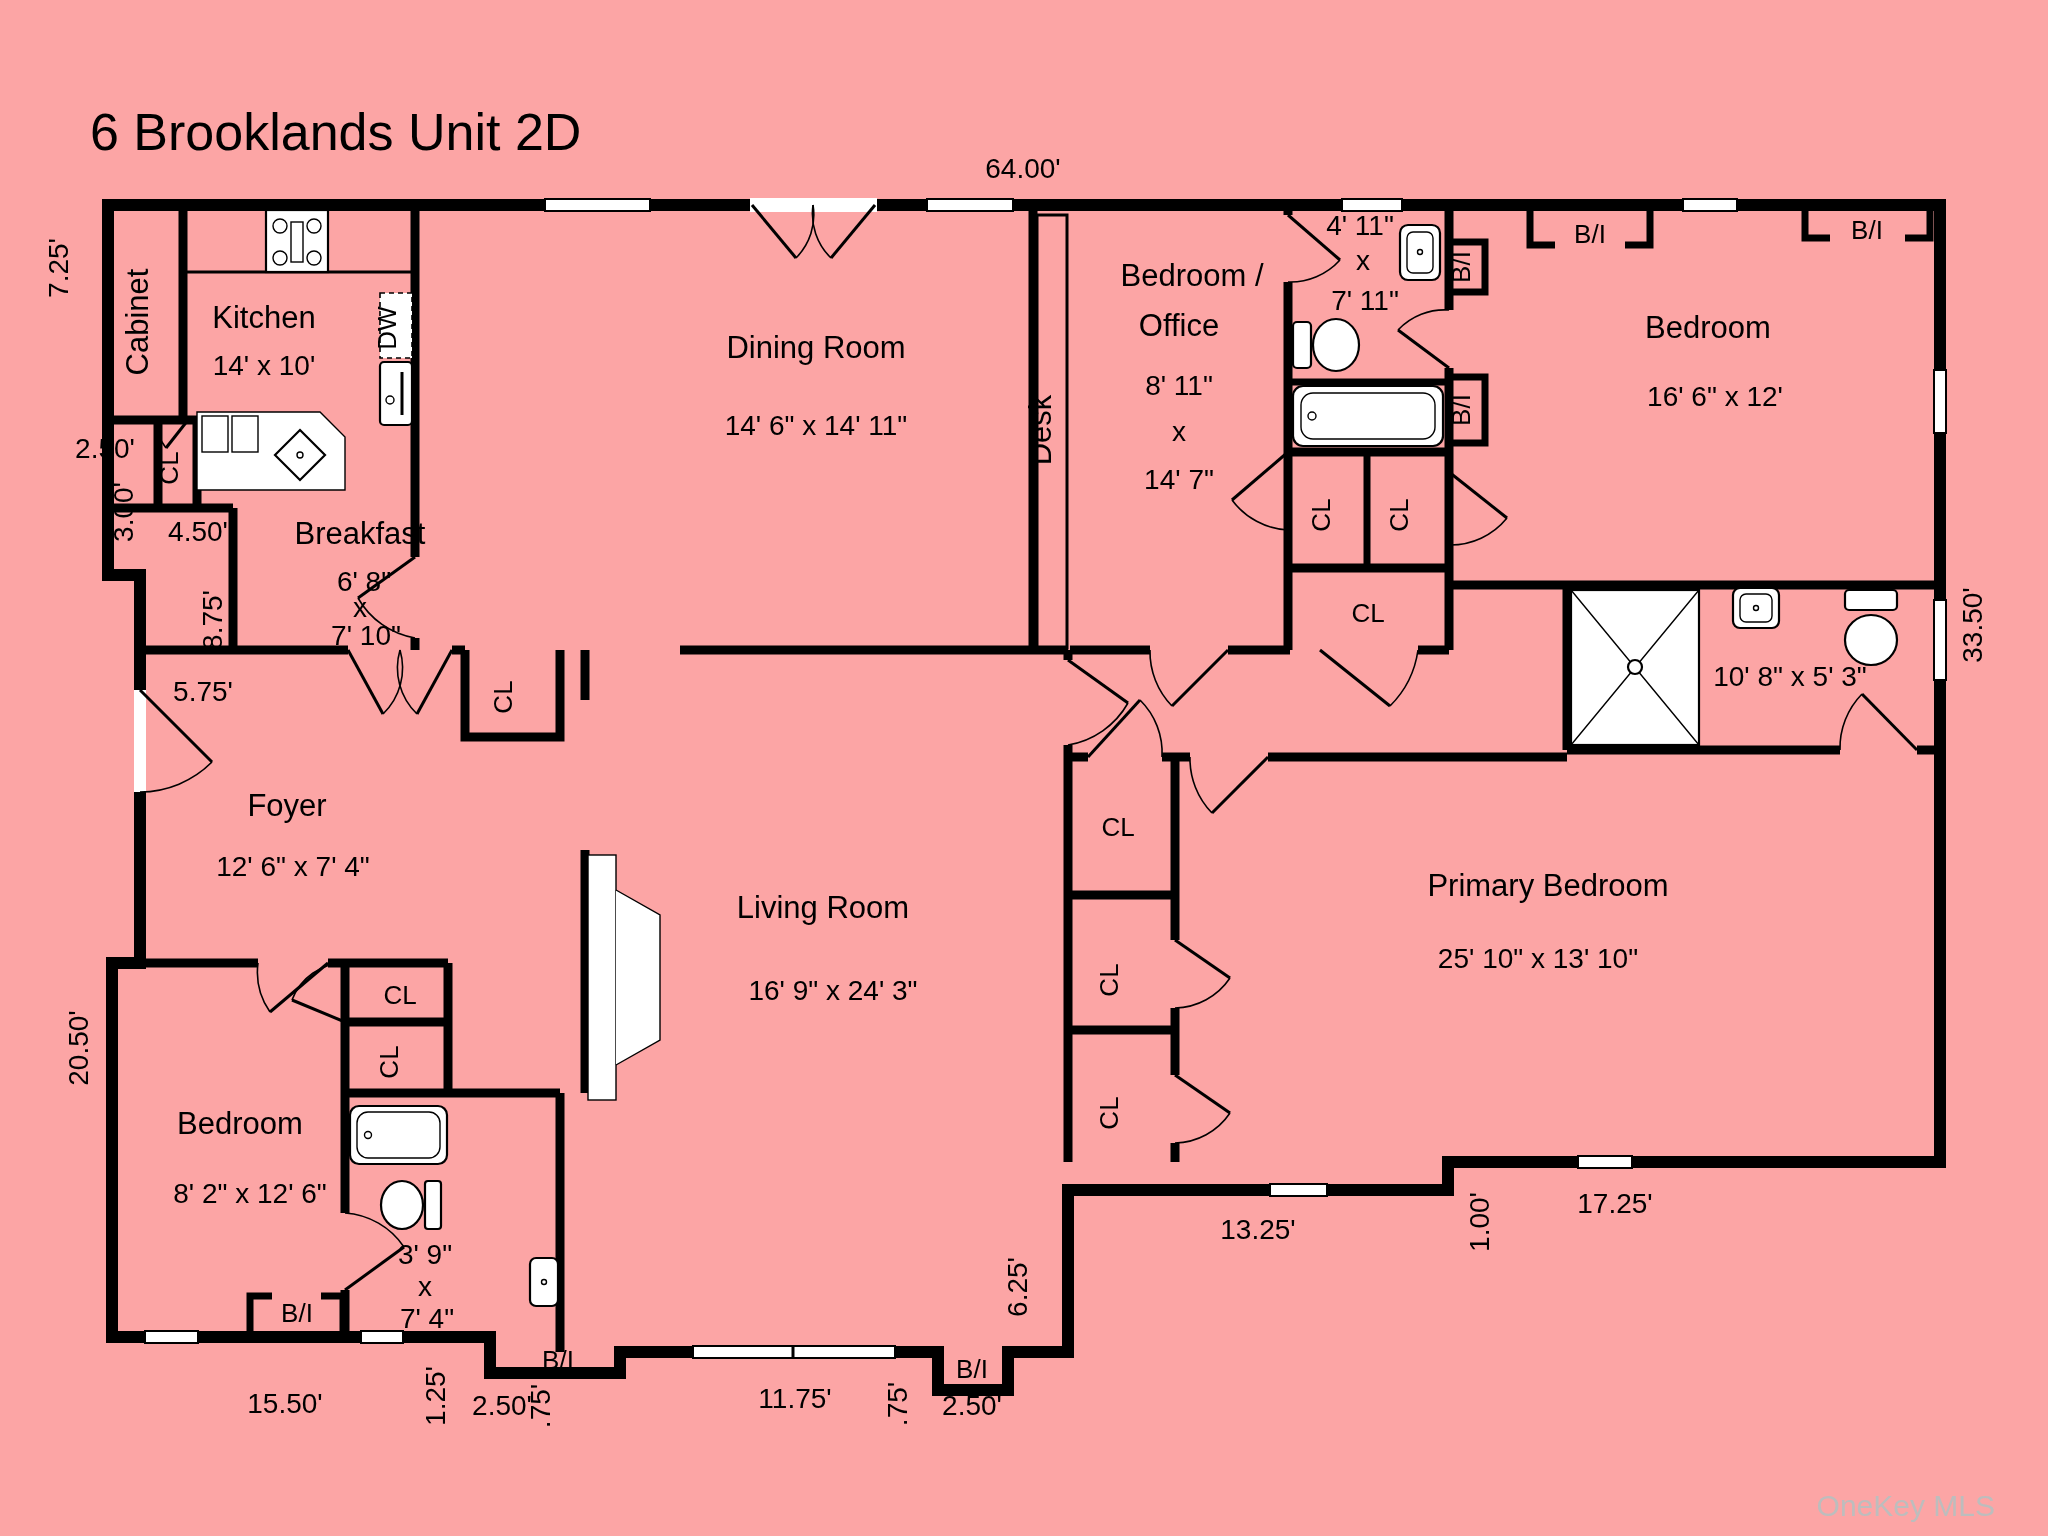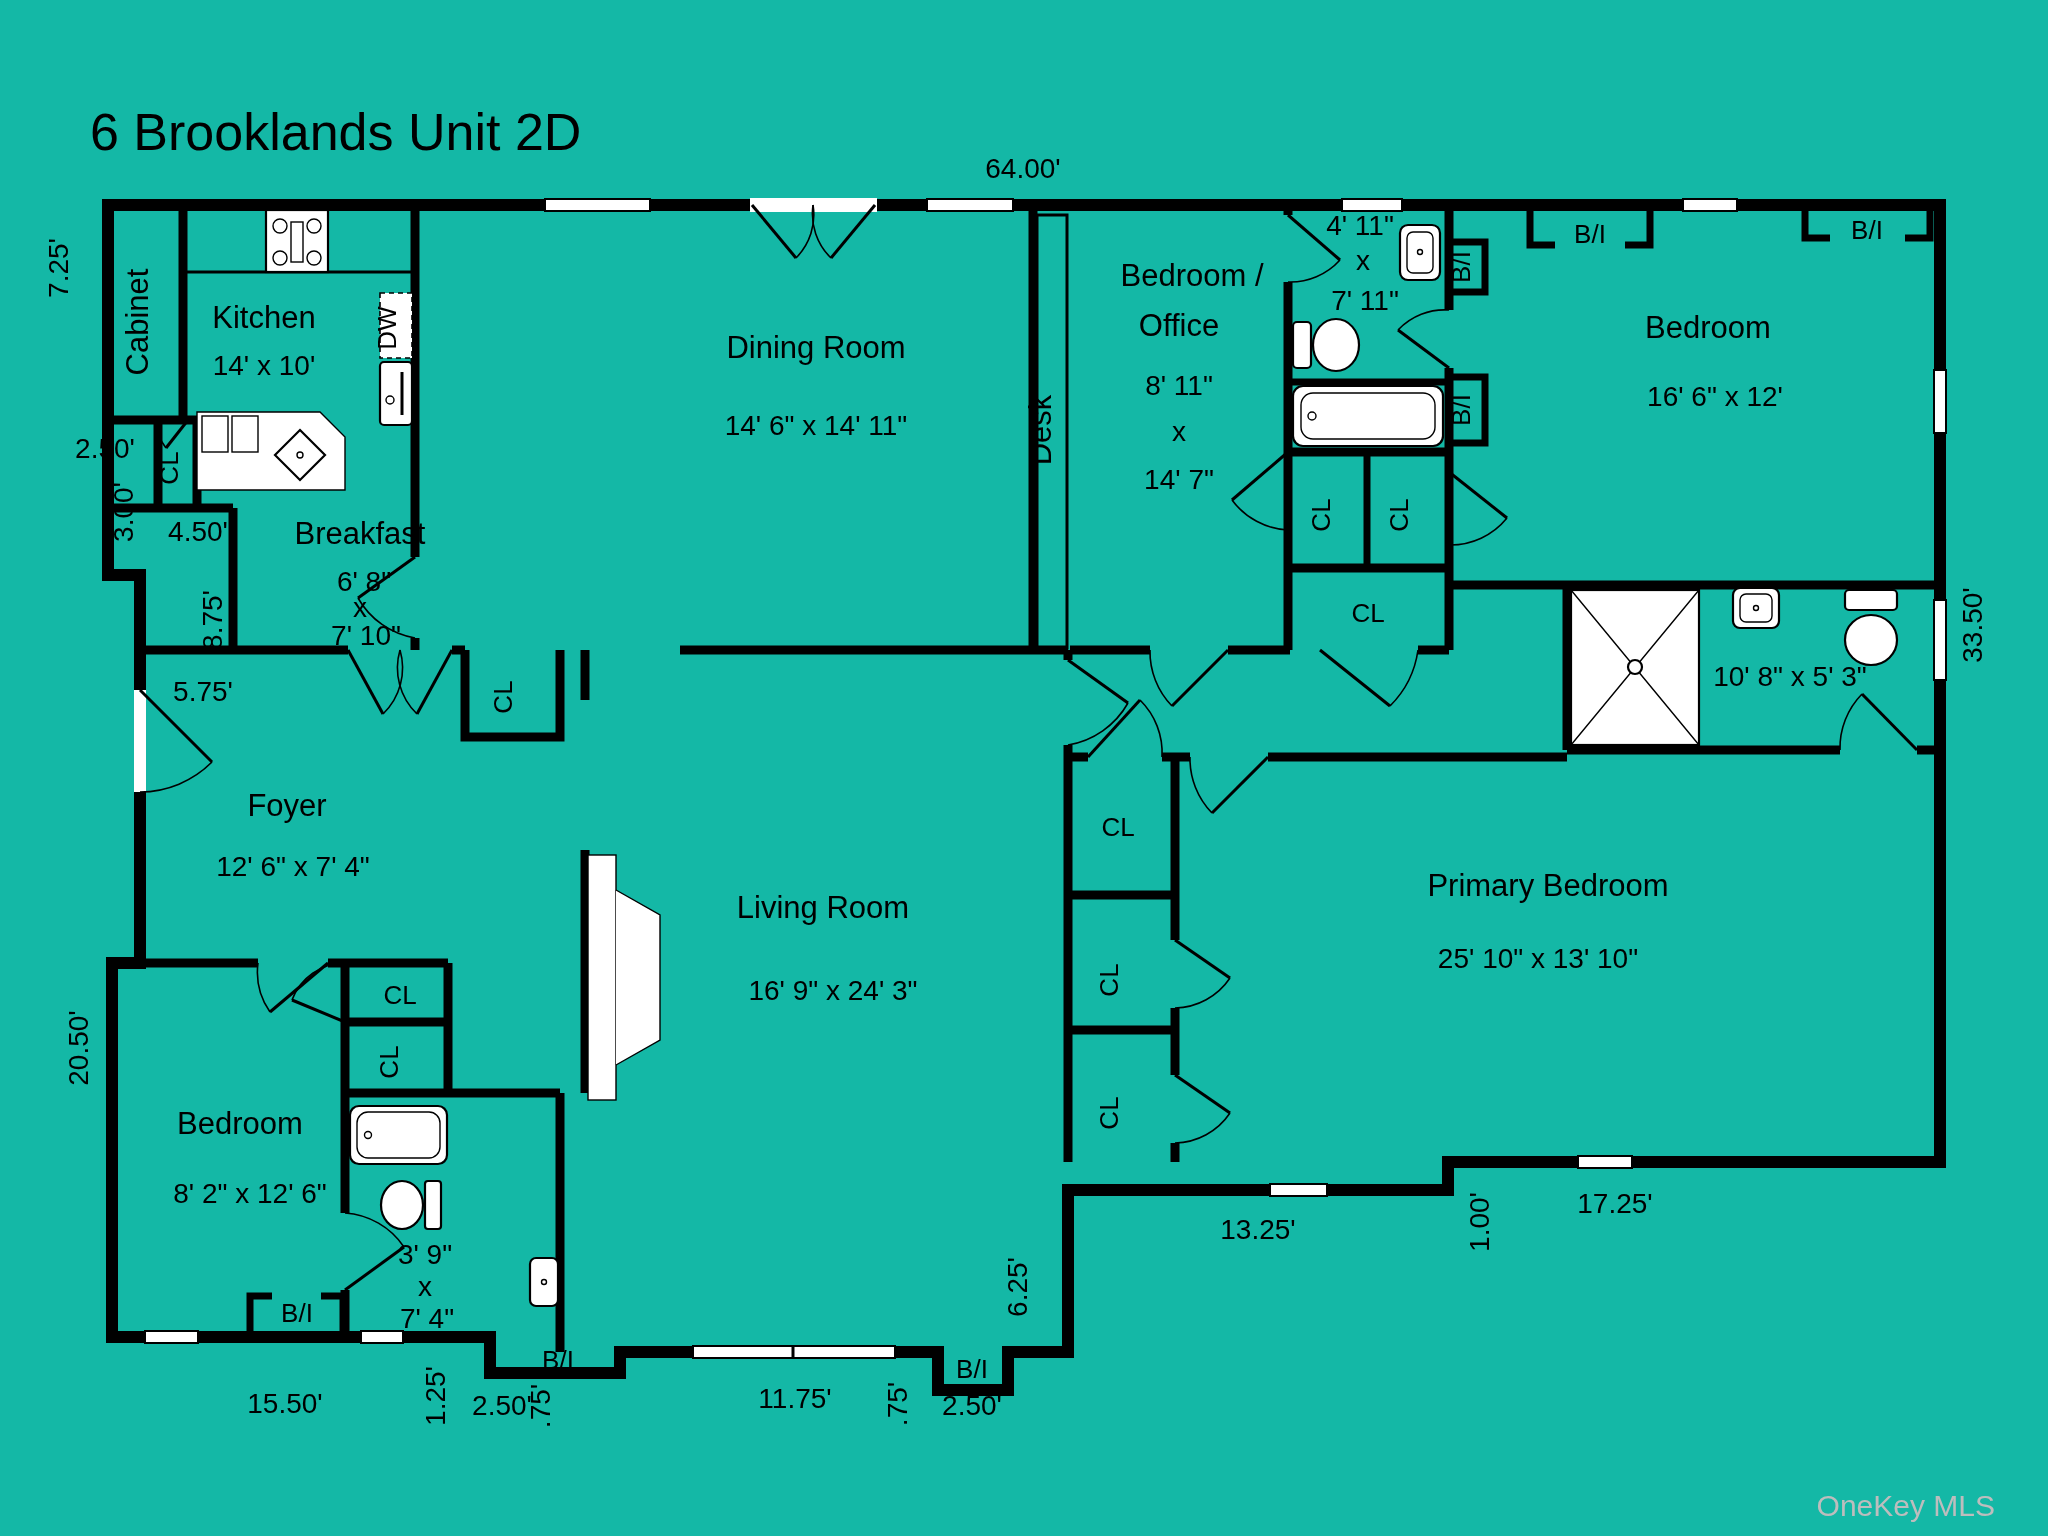--- a/index.html
+++ b/index.html
@@ -1,16 +1,16 @@
 <!DOCTYPE html>
 <html><head>
 <meta charset="utf-8">
 <style>
   html,body{margin:0;padding:0;background:#fff;}
-  .stage{position:relative;width:2048px;height:1536px;background:#14b8a6;overflow:hidden;}
+  .stage{position:relative;width:2048px;height:1536px;background:#fca5a5;overflow:hidden;}
   svg{display:block;}
   text{font-family:"Liberation Sans","DejaVu Sans",sans-serif;fill:#000;}
   .title{font-size:52px;}
   .room{font-size:31px;}
   .dims{font-size:28px;}
   .dim{font-size:28px;}
   .small{font-size:26px;}
   .watermark{font-size:30px;fill:#bdbdbd;}
   .wall-outer{fill:none;stroke:#000;stroke-width:12;stroke-linejoin:miter;}
   .wall{fill:none;stroke:#000;stroke-width:9;stroke-linecap:butt;}

